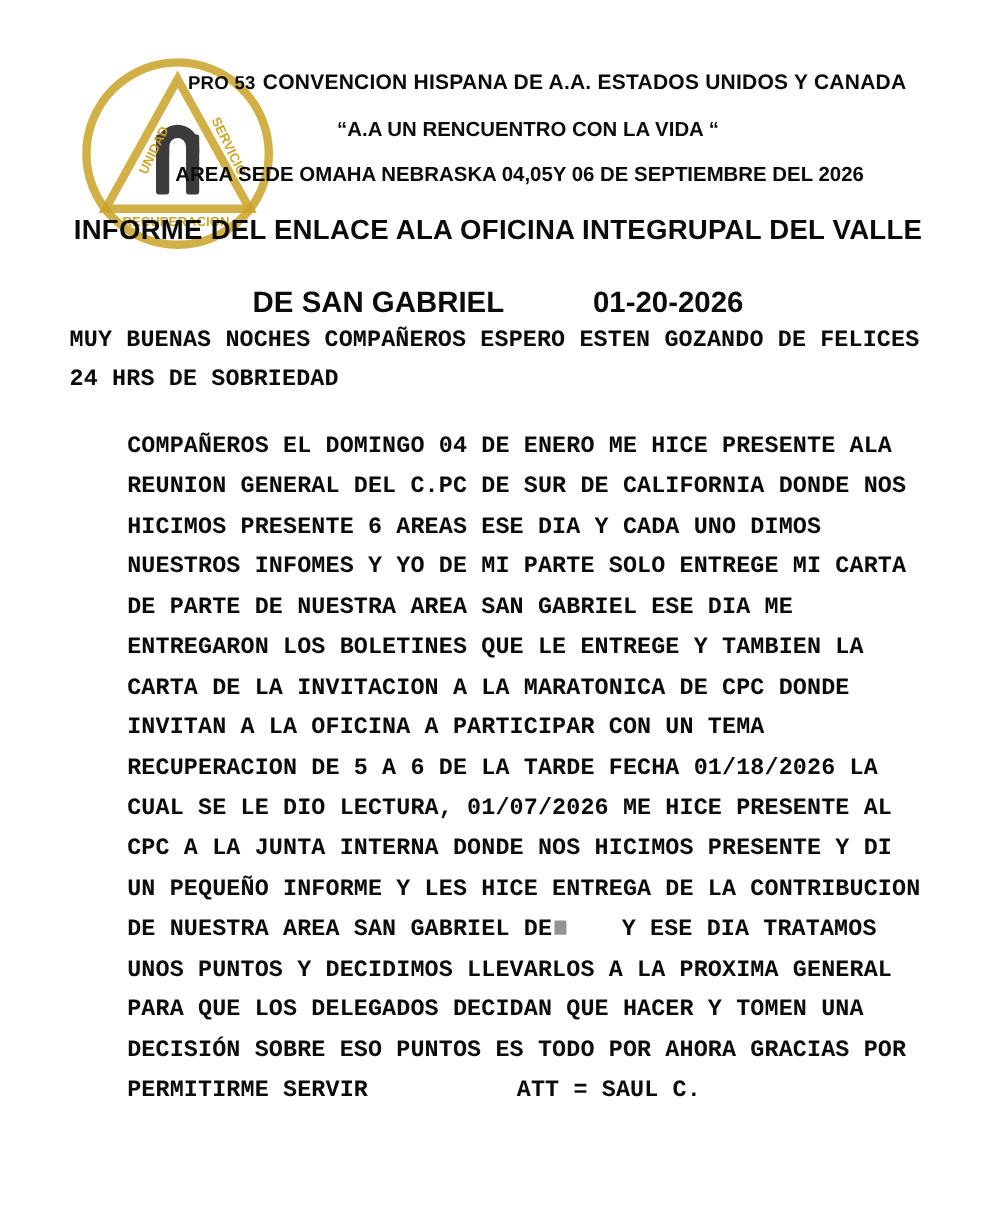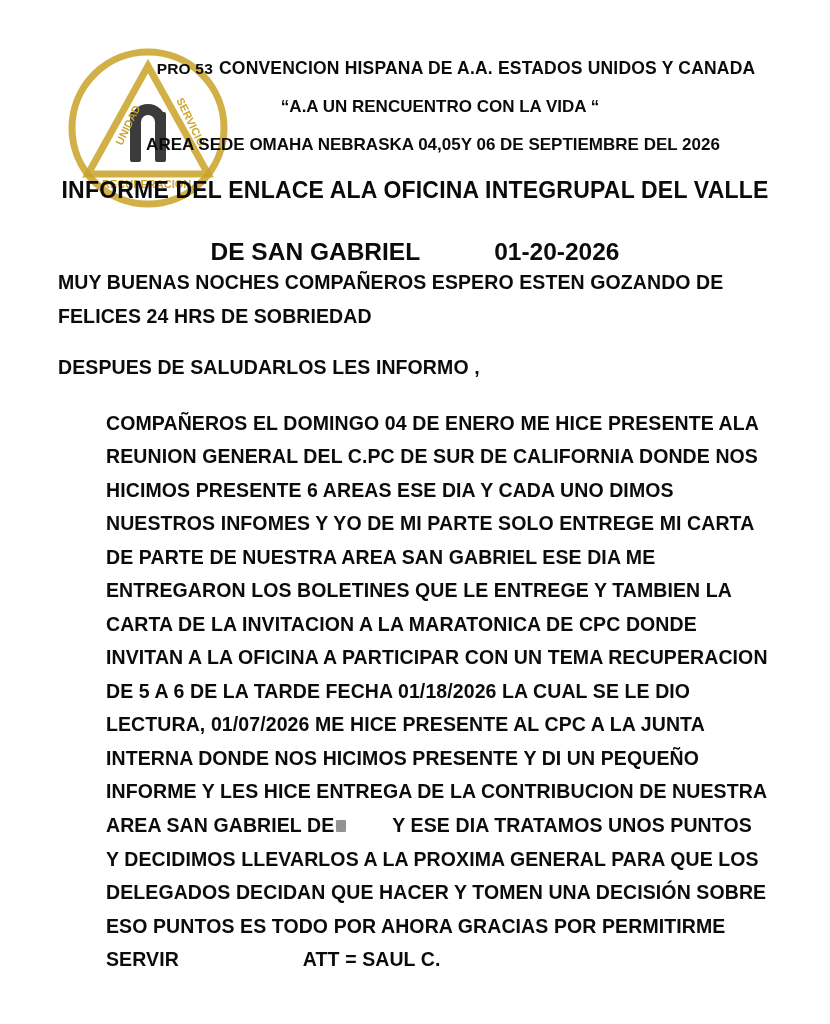--- a/index.html
+++ b/index.html
@@ -95,20 +95,21 @@
     z-index: 2;
     margin: 0;
     padding: 0 62px 0 58px;
   }
   .para {
     font-size: 19.5px;
     font-weight: 700;
     line-height: 1.72;
     margin: 0;
     letter-spacing: 0.1px;
+    font-family: Liberation Mono, monospace;
   }
   .para + .para { margin-top: 18px; }
   .para.block3 { margin-top: 22px; margin-left: 48px; }
 
   .redacted {
     display: inline-block;
     width: 58px;
     height: 15px;
     background: #ffffff;
     position: relative;
@@ -159,19 +160,18 @@
     <div class="hdr-line3">AREA SEDE OMAHA NEBRASKA 04,05Y 06 DE SEPTIEMBRE DEL  2026</div>
   </div>
 
   <div class="title1">INFORME DEL ENLACE   ALA  OFICINA INTEGRUPAL DEL VALLE</div>
   <div class="title2">
     <span>DE SAN GABRIEL</span><span class="date">01-20-2026</span>
   </div>
 
   <div class="body-text">
     <p class="para">MUY BUENAS NOCHES  COMPAÑEROS ESPERO ESTEN GOZANDO DE FELICES 24 HRS DE SOBRIEDAD</p>
-    <p class="para">DESPUES DE SALUDARLOS LES INFORMO ,</p>
     <p class="para block3">
       <span>COMPAÑEROS EL DOMINGO 04  DE ENERO ME HICE PRESENTE ALA REUNION GENERAL DEL C.PC DE SUR DE CALIFORNIA  DONDE NOS HICIMOS PRESENTE 6 AREAS ESE DIA Y CADA UNO DIMOS NUESTROS INFOMES Y YO DE MI PARTE SOLO ENTREGE MI CARTA DE PARTE DE NUESTRA AREA SAN GABRIEL  ESE DIA ME ENTREGARON LOS BOLETINES QUE LE ENTREGE Y TAMBIEN LA CARTA DE LA INVITACION A LA MARATONICA DE CPC DONDE INVITAN A LA OFICINA A PARTICIPAR CON UN TEMA RECUPERACION DE 5 A 6 DE LA TARDE FECHA 01/18/2026  LA CUAL SE LE DIO LECTURA, 01/07/2026 ME HICE PRESENTE AL CPC A LA JUNTA INTERNA DONDE NOS HICIMOS PRESENTE Y DI UN PEQUEÑO INFORME Y LES HICE ENTREGA DE LA CONTRIBUCION DE NUESTRA AREA SAN GABRIEL DE</span><span class="redacted"></span><span>Y ESE DIA TRATAMOS UNOS PUNTOS Y DECIDIMOS LLEVARLOS A LA PROXIMA GENERAL PARA QUE LOS DELEGADOS DECIDAN QUE HACER Y TOMEN UNA DECISIÓN SOBRE ESO PUNTOS ES TODO POR AHORA GRACIAS POR PERMITIRME SERVIR</span><span class="sign nowrap">ATT = SAUL C.</span>
     </p>
   </div>
 
 </div>
 
 </body></html>

